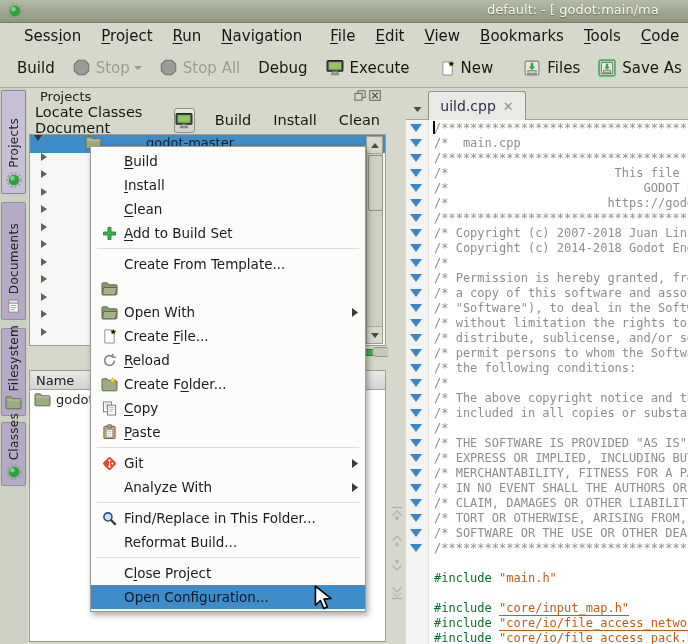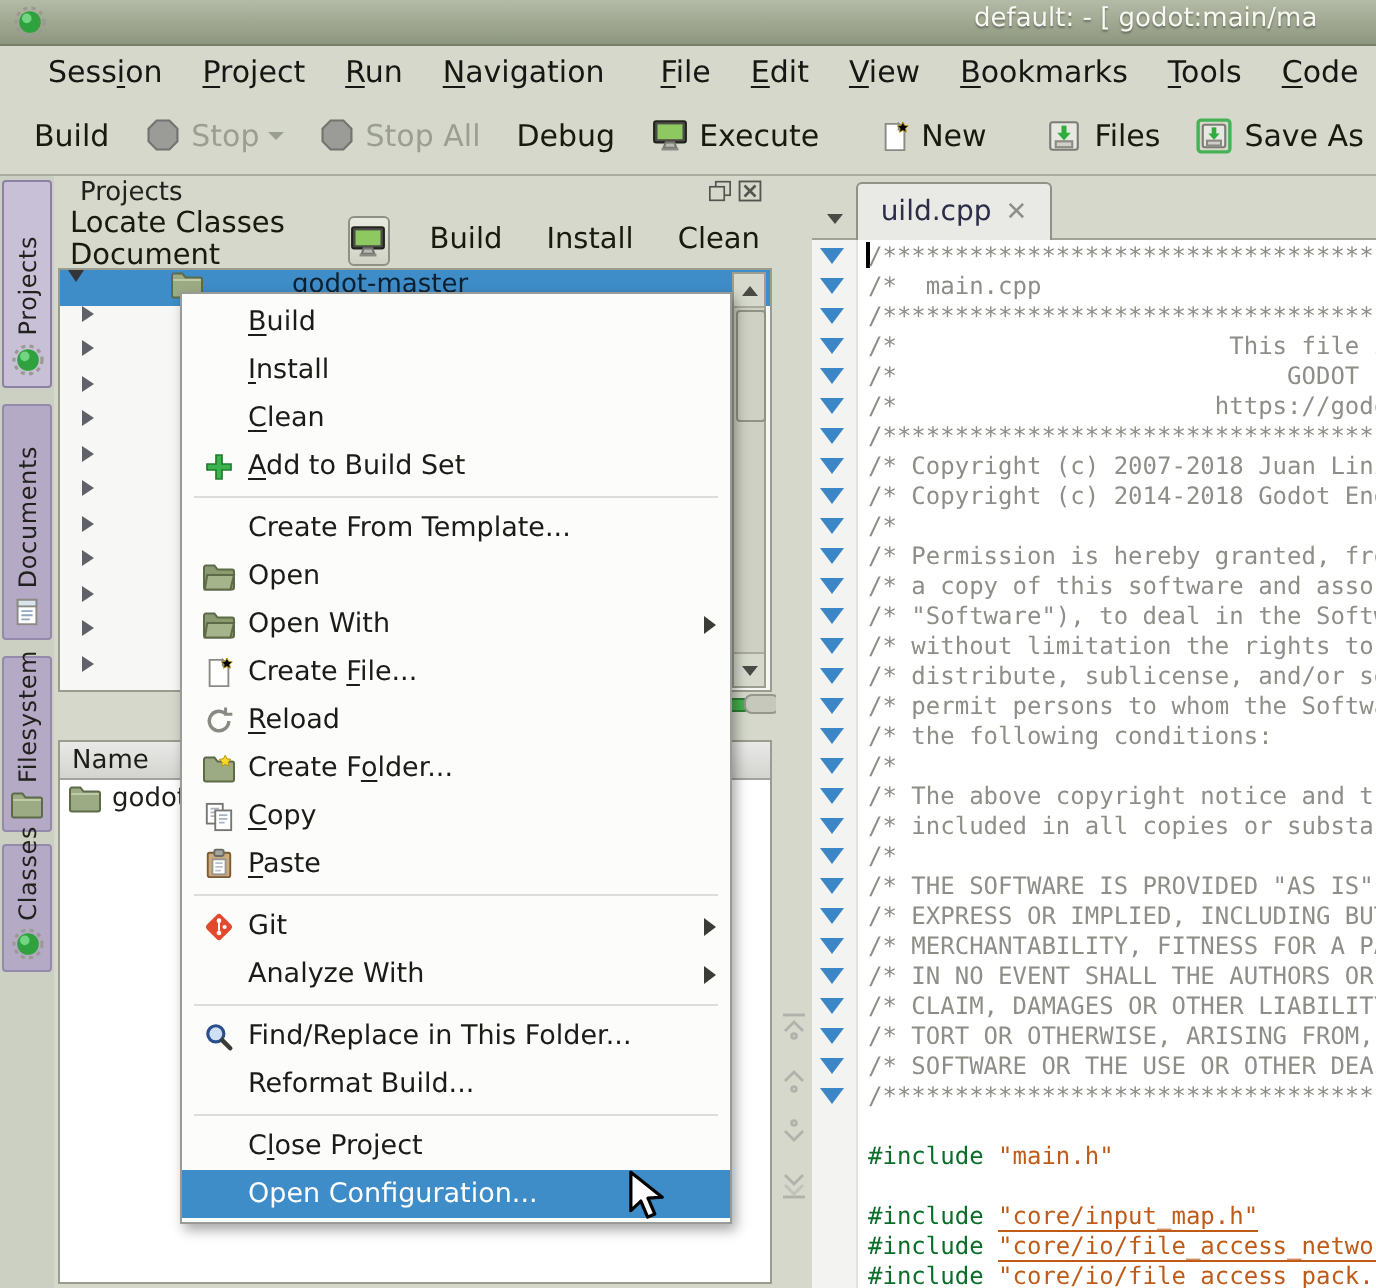--- a/index.html
+++ b/index.html
@@ -109,21 +109,21 @@
     text-underline-offset:3px;}
   .tcaret{position:absolute;left:4px;top:1px;width:2px;height:13px;background:#000;}
   
   .ctxmenu{position:absolute;left:90px;top:146px;width:276px;background:#fcfcfb;
     border:1px solid #9a9a96;box-shadow:2px 3px 6px rgba(0,0,0,.35);padding:2px 0;
     box-sizing:border-box;z-index:50;font-size:13.5px;color:#1b1b17;}
   .mi{position:relative;height:24px;display:flex;align-items:center;padding:0 6px 0 8px;}
   .mi .miicon{width:20px;display:flex;align-items:center;justify-content:center;margin-right:5px;}
   .mi .milabel{flex:1;white-space:nowrap;}
   .mi .miarrow{width:10px;display:flex;justify-content:flex-end;}
-  .mi.hl{background:#3e8cc8;color:#ffffff;}
+  .mi.hl{background:#3e8cc8;color:#0f172a;}
   .msepline{height:1px;background:#dcdcd8;margin:3px 6px;}
   
   .pointer{position:absolute;left:313px;top:585px;z-index:99;}
 </style>
 </head>
 <body>
 
 <div class="window">
 
   <div class="titlebar">
@@ -606,21 +606,20 @@
       </div>
       <div class="mi">
         <span class="miicon">
           <span class="icn">
             <svg width="17" height="15" viewBox="0 0 17 15">
               <path d="M1 2.8 a1 1 0 0 1 1-1 h4.2 l1.6 2 h7.2 a1 1 0 0 1 1 1 v8 a1 1 0 0 1 -1 1 H2 a1 1 0 0 1 -1-1 Z" fill="#8b9a71" stroke="#5e6b48"></path>
               <path d="M2.6 6.5 h13.4 l-1.8 7.3 H1.4 Z" fill="#a6b48c" stroke="#5e6b48"></path>
             </svg>
           </span>
         </span>
-        <span class="milabel">Open</span>
         <span class="miarrow"></span>
       </div>
       <div class="mi">
         <span class="miicon">
           <span class="icn">
             <svg width="17" height="15" viewBox="0 0 17 15">
               <path d="M1 2.8 a1 1 0 0 1 1-1 h4.2 l1.6 2 h7.2 a1 1 0 0 1 1 1 v8 a1 1 0 0 1 -1 1 H2 a1 1 0 0 1 -1-1 Z" fill="#8b9a71" stroke="#5e6b48"></path>
               <path d="M2.6 6.5 h13.4 l-1.8 7.3 H1.4 Z" fill="#a6b48c" stroke="#5e6b48"></path>
             </svg>
           </span>

